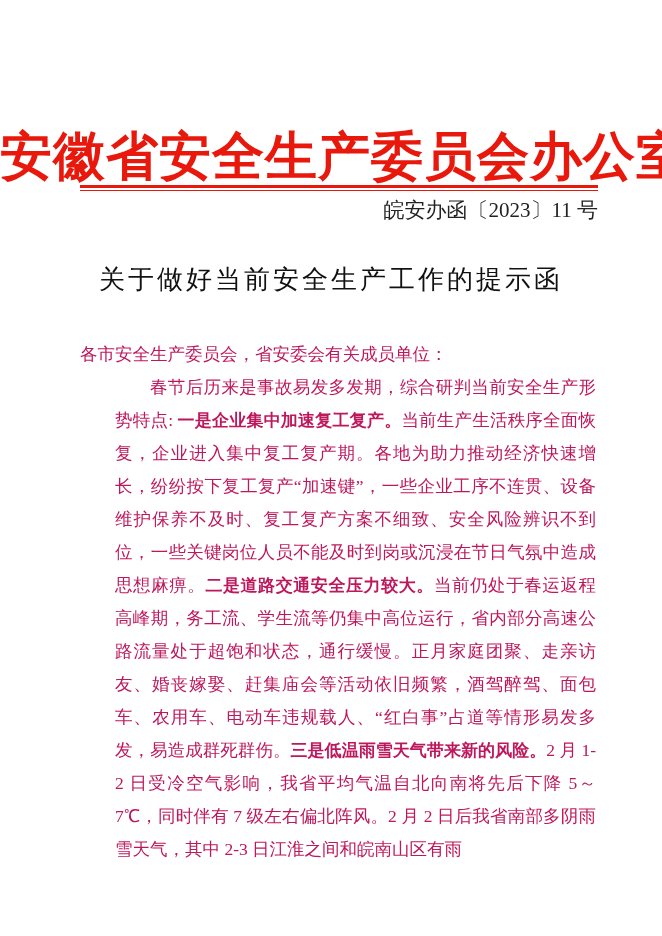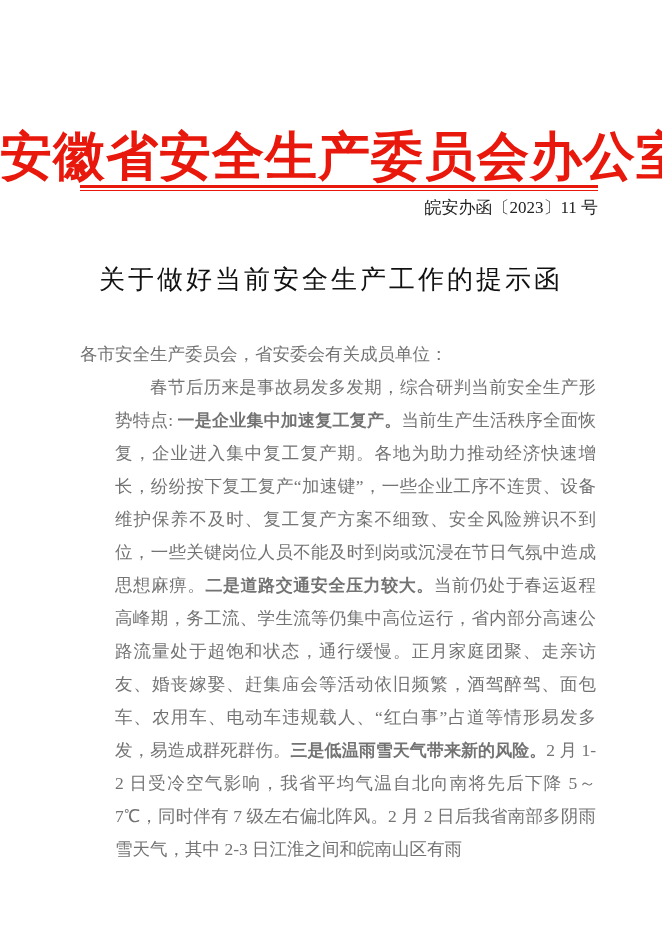--- a/index.html
+++ b/index.html
@@ -39,21 +39,21 @@
   .red-rule .thick { height: 3px; background: var(--accent); }
   .red-rule .gap   { height: 2px; background: transparent; }
   .red-rule .thin  { height: 1px; background: var(--accent); }
 
   .doc-number {
     position: absolute;
     top: 196px;
     left: 80px;
     width: 518px;
     text-align: right;
-    font-size: 17px;
+    font-size: 21px;
     color: #222222;
     white-space: nowrap;
   }
 
   
   .doc-title {
     position: absolute;
     top: 262px;
     left: 0;
     width: 662px;
@@ -67,21 +67,21 @@
 
   
   .body-block {
     position: absolute;
     top: 338px;
     left: 80px;
     width: 516px;
     font-size: 17.5px;
     line-height: 33px;
     text-align: justify;
-    color: #737373;
+    color: #be185d;
   }
   .salutation { text-indent: 0; }
   .body-paragraph { text-indent: 2em; margin-left: 35px; }
   .body-paragraph b {
     font-weight: bold;
     font-family: "Liberation Sans", sans-serif;
     font-size: 17px;
   }
 </style>
 </head>

